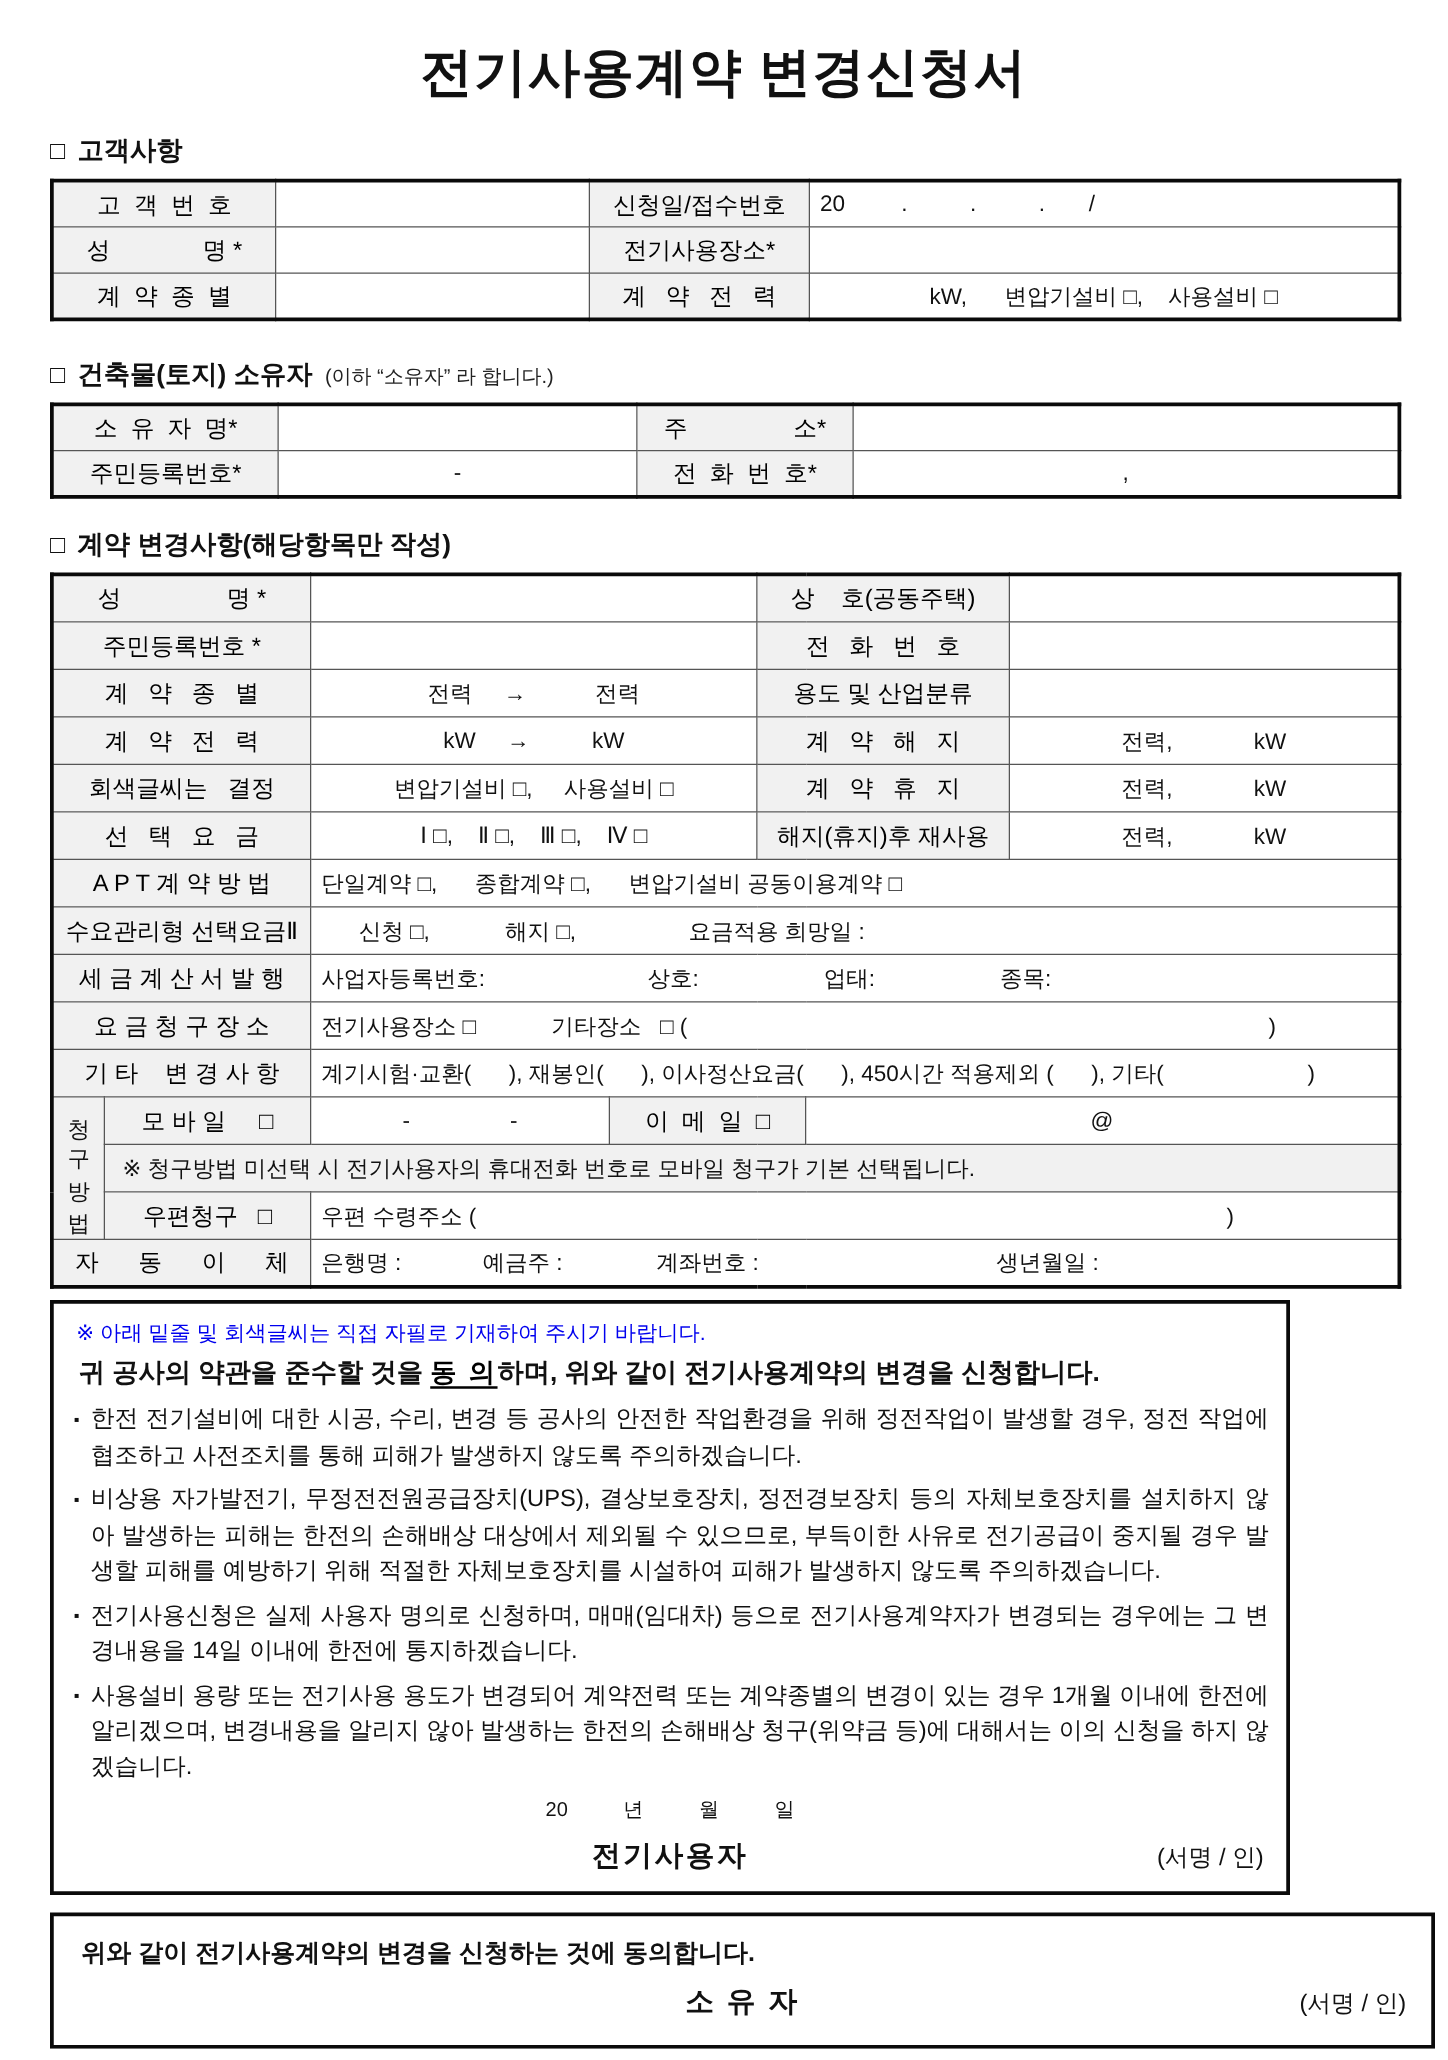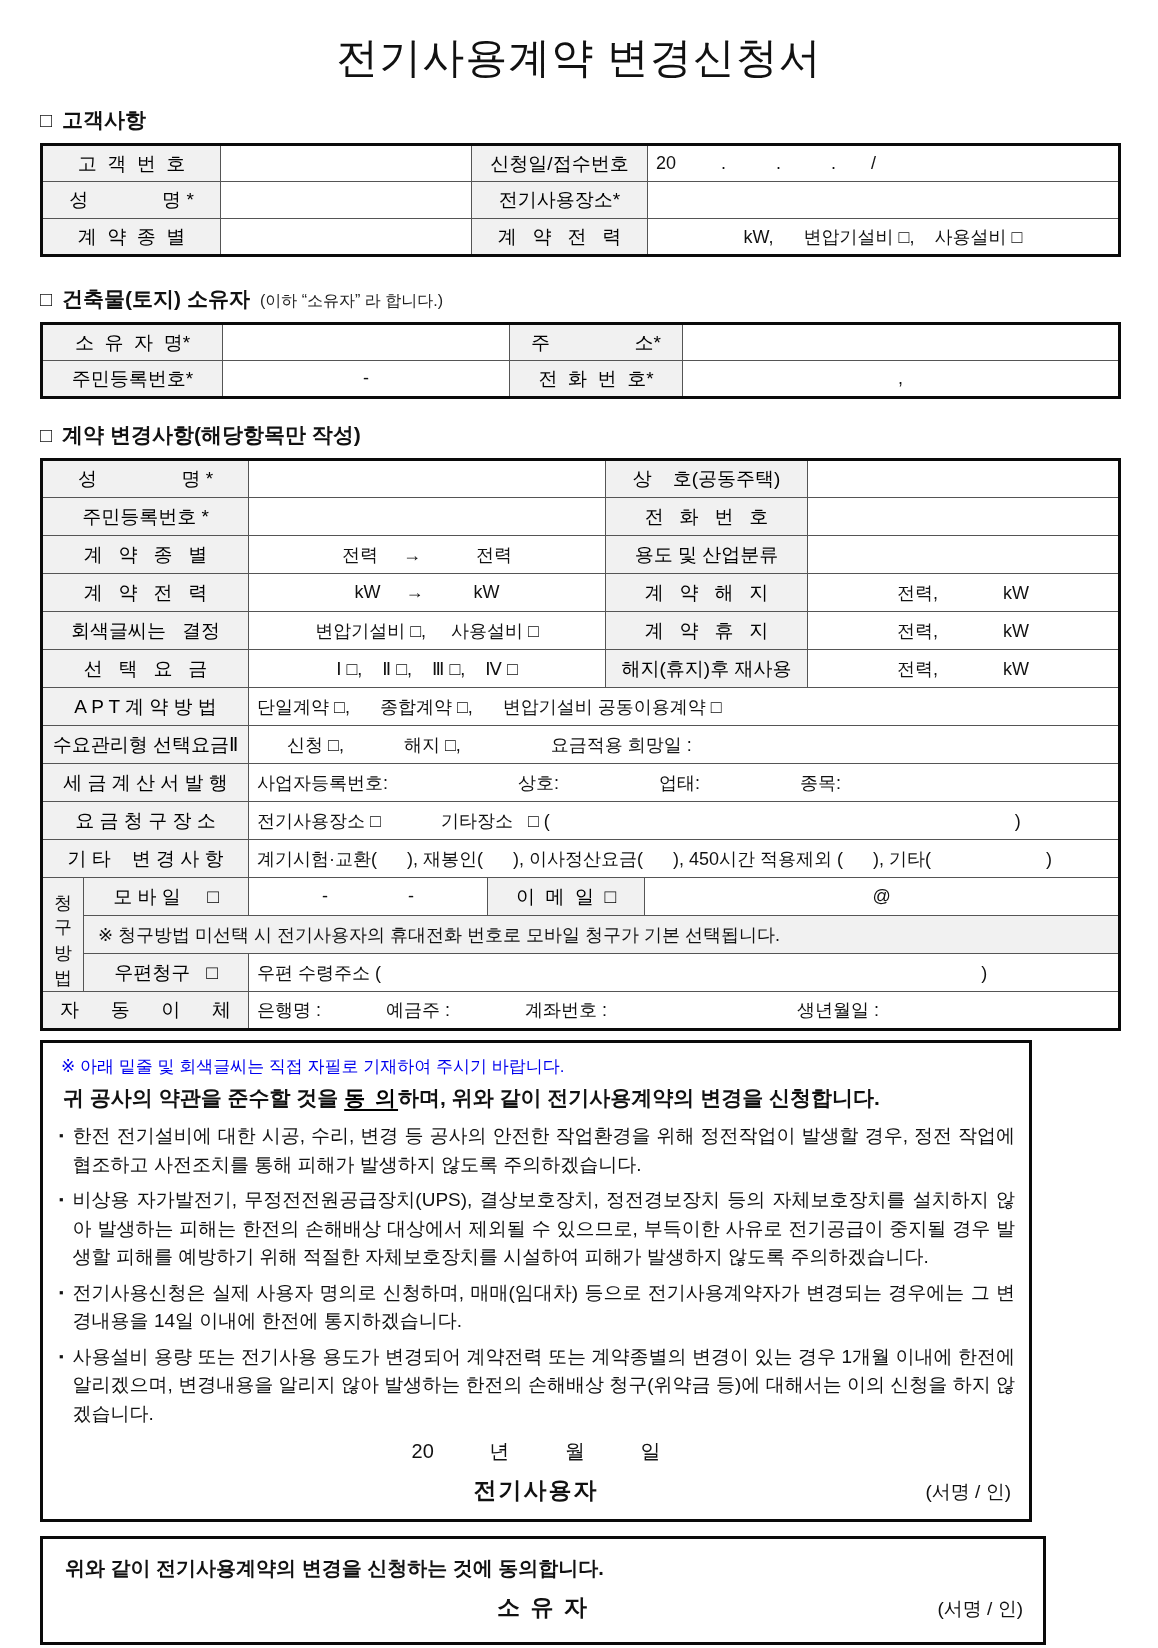--- a/index.html
+++ b/index.html
@@ -7,21 +7,21 @@
   body {
     font-family:"Liberation Sans","DejaVu Sans",sans-serif;
     color:#111;
     padding:0 40px;
     overflow:hidden;
   }
   .page-title {
     margin-top:30px;
     text-align:center;
     font-size:42px;
-    font-weight:normal;
+    font-weight:bold;
     letter-spacing:1px;
   }
   .sec-header {
     display:flex;
     align-items:baseline;
     gap:10px;
     font-size:21px;
     font-weight:bold;
   }
   .sec-header .chk { font-size:20px; font-weight:normal; }
@@ -93,21 +93,21 @@
     display:flex;
     gap:9px;
     font-size:19px;
     line-height:1.5;
     margin:4px 0 7px 2px;
     text-align:justify;
   }
   .bullet .marker { font-size:13px; line-height:2.1; }
   .date-line {
     text-align:center;
-    font-size:20px;
+    font-size:16px;
     margin-top:10px;
     white-space:pre;
   }
   .sign-row {
     position:relative;
     margin-top:10px;
     height:32px;
   }
   .sign-row .who {
     text-align:center;
@@ -116,21 +116,21 @@
     letter-spacing:2px;
   }
   .sign-row .hint {
     position:absolute;
     right:4px;
     top:4px;
     font-size:19px;
     font-weight:normal;
   }
   .ownerbox {
-    width:1006px;
+    width:1108px;
     border:3px solid #0a0a0a;
     margin-top:14px;
     padding:16px 16px 18px 16px;
   }
   .ownerbox .agree-line { font-size:20px; font-weight:bold; margin-left:6px; }
 </style>
 </head>
 <body>
 
 <div class="page-title">전기사용계약 변경신청서</div>

